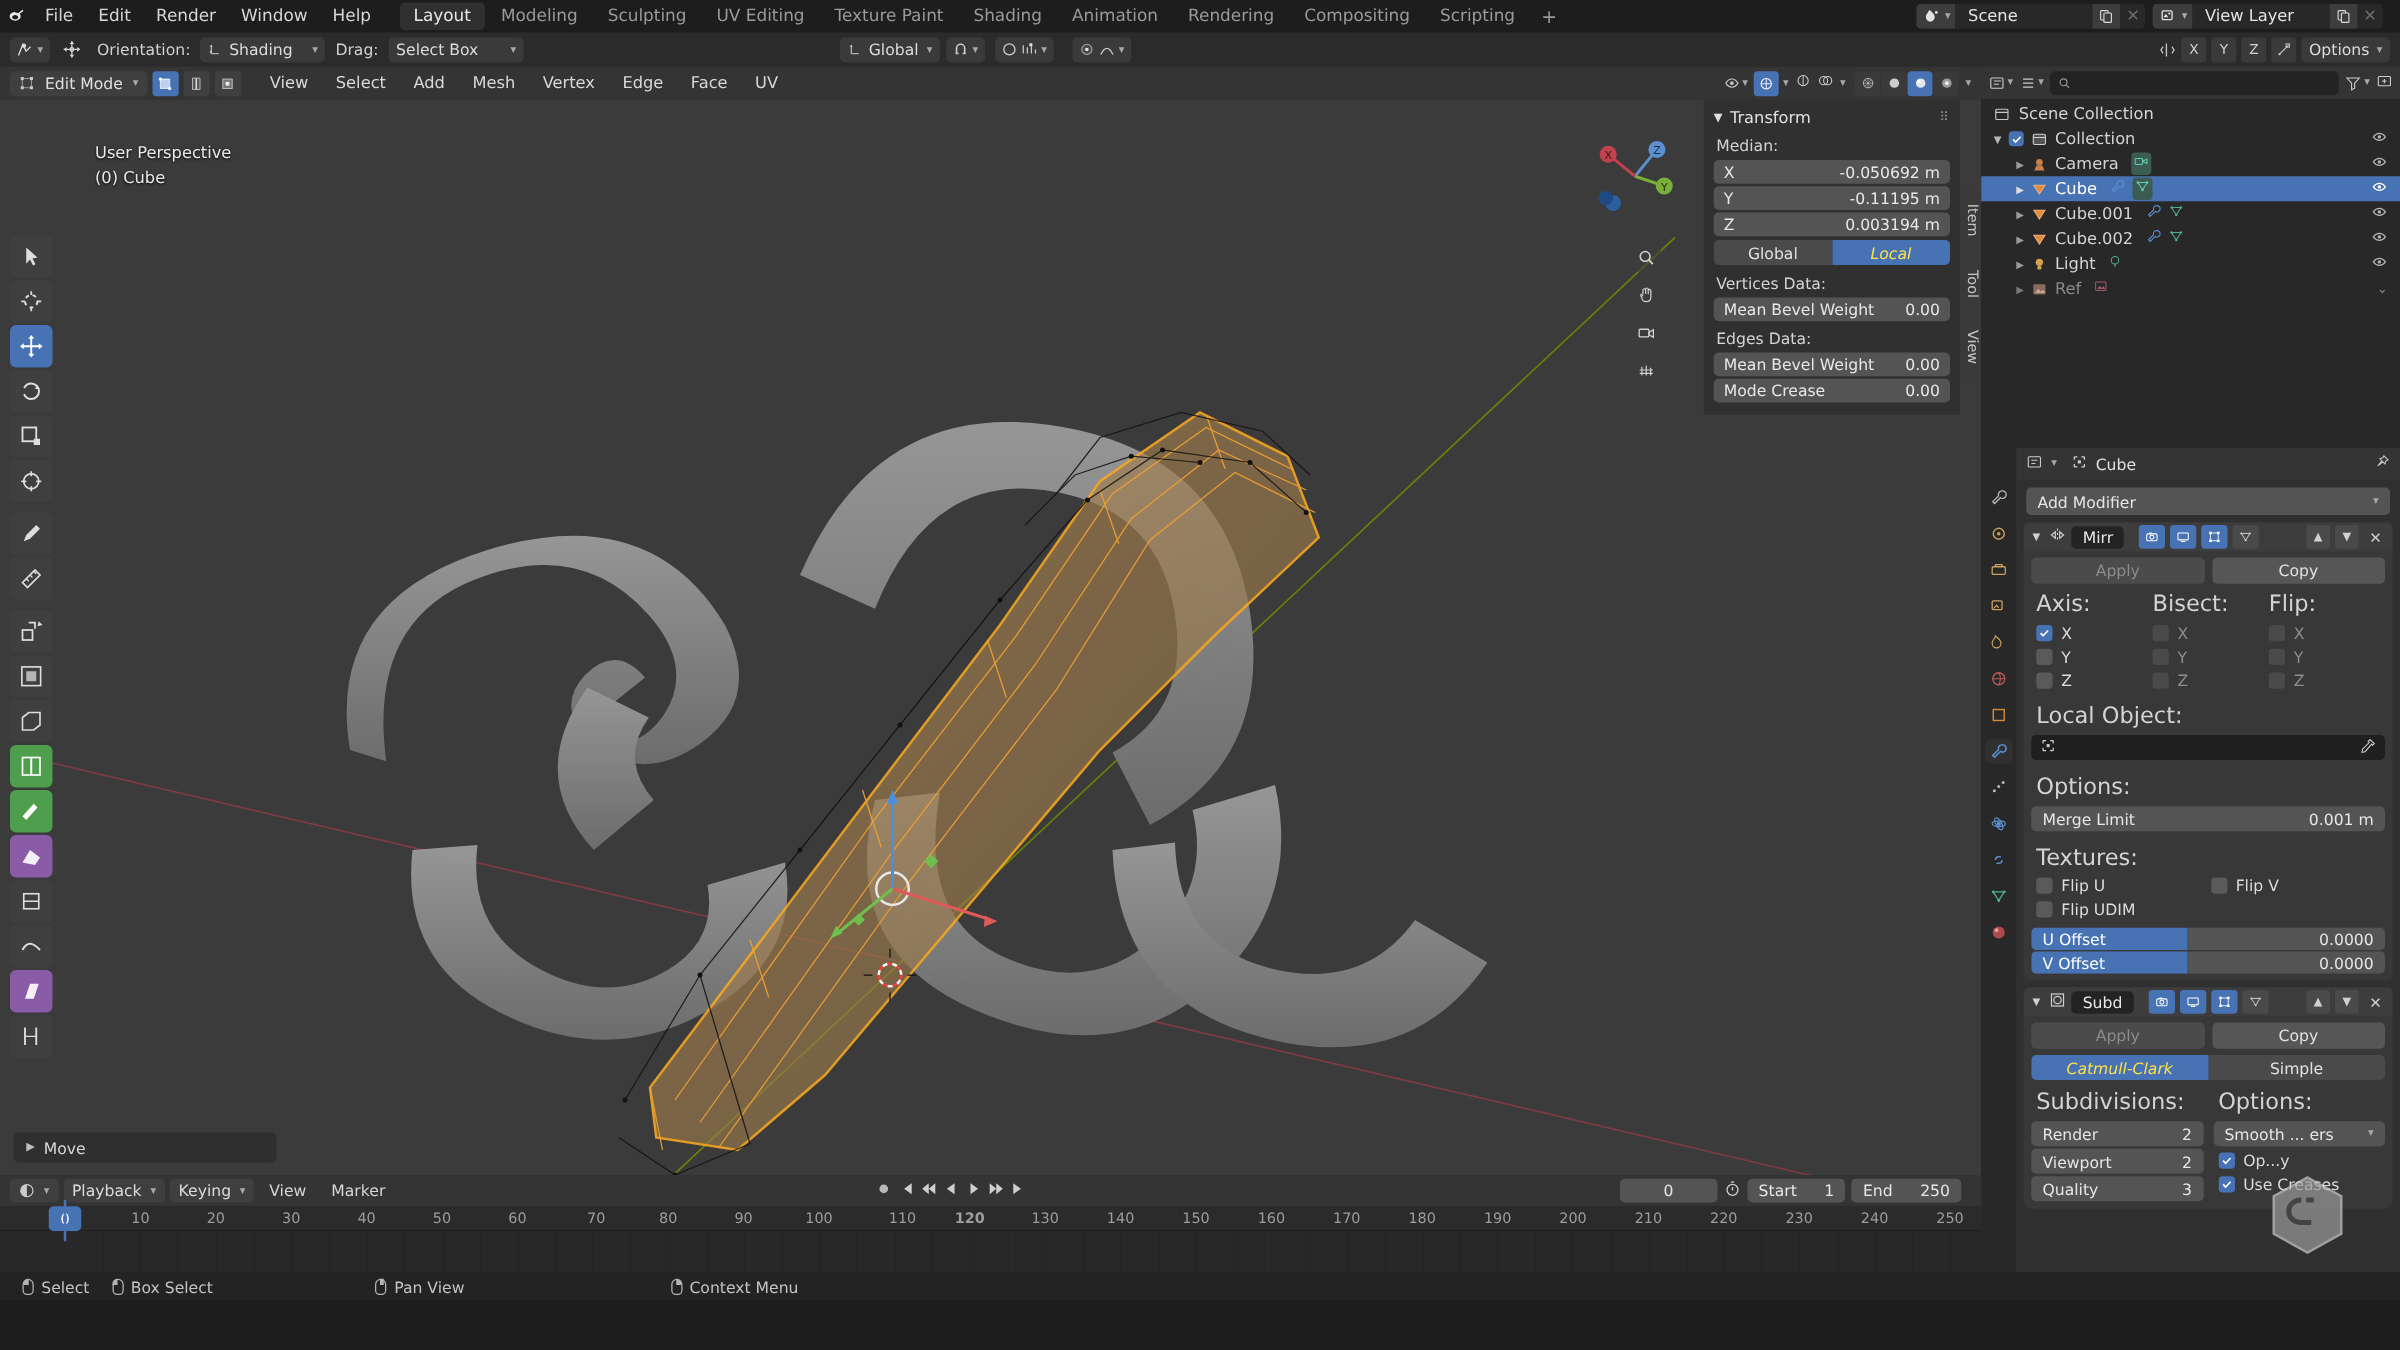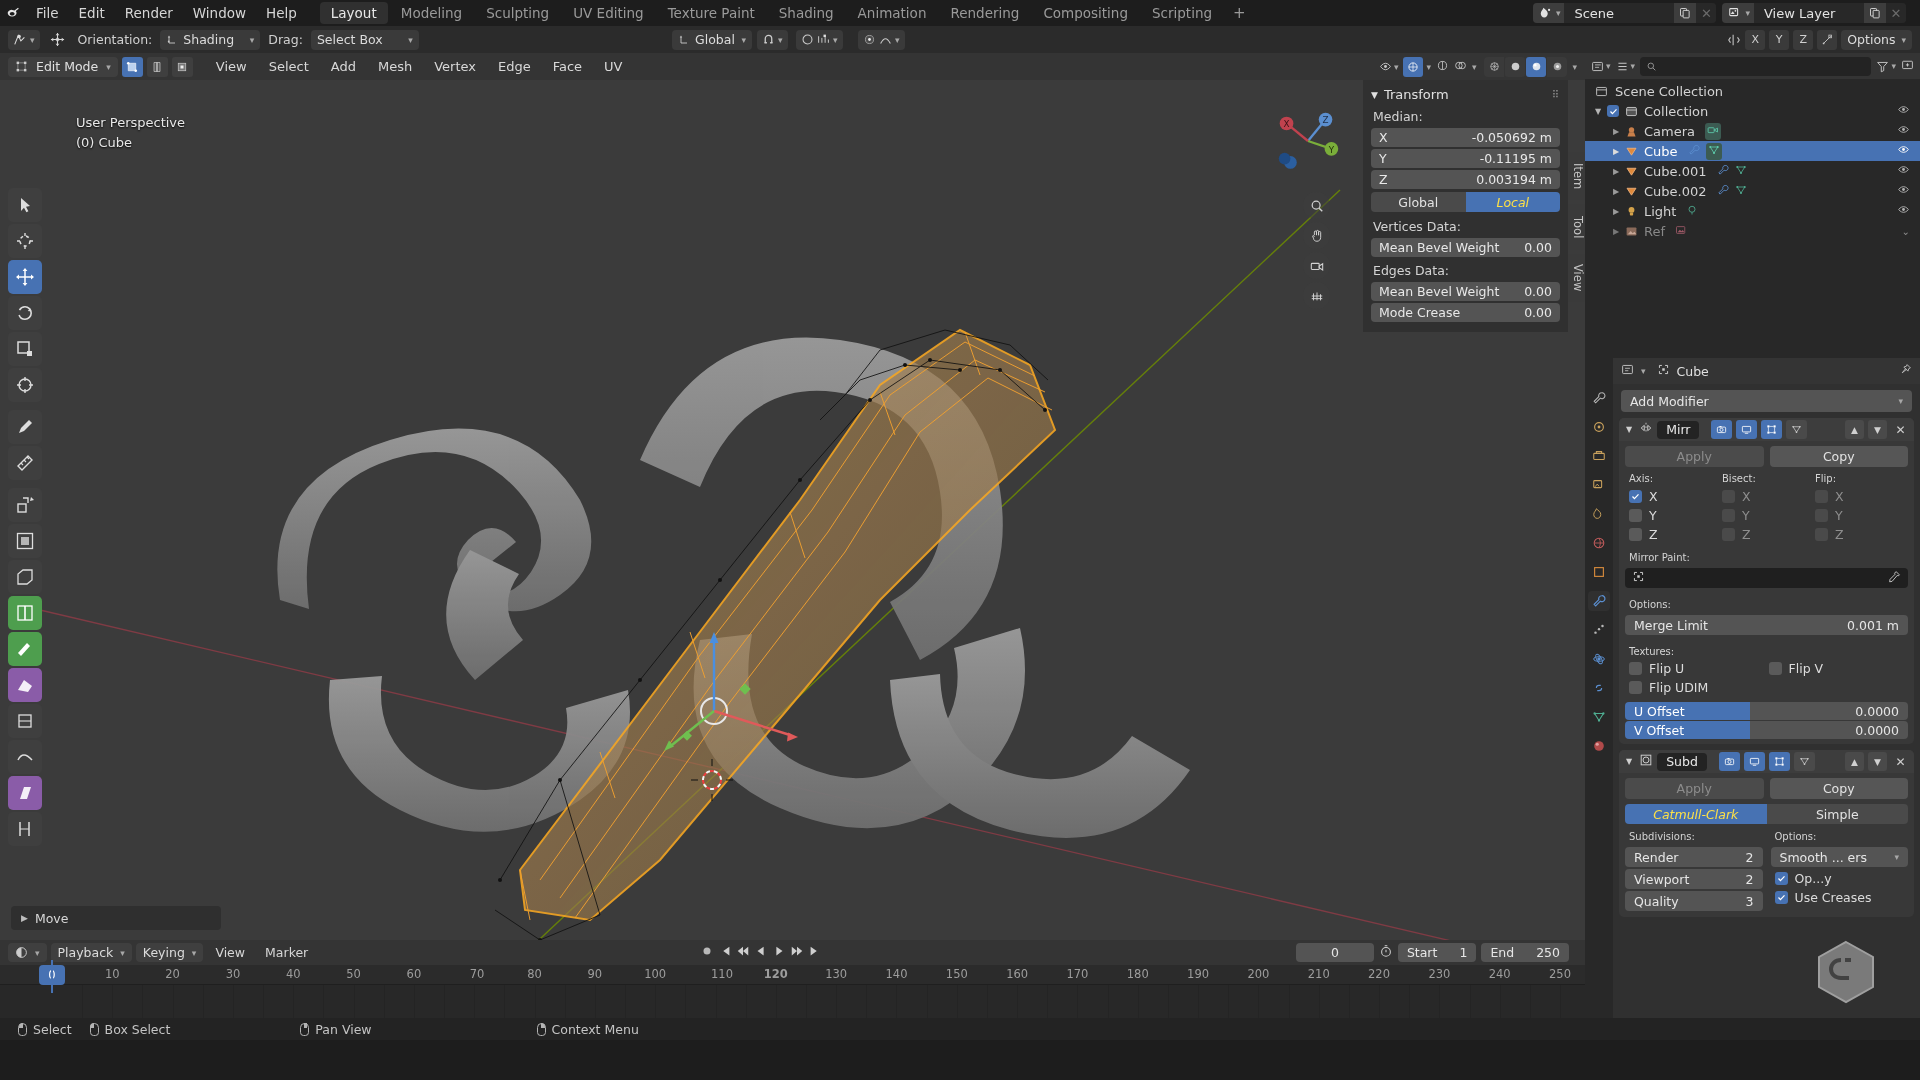--- a/index.html
+++ b/index.html
@@ -80,21 +80,21 @@
   .modhdr{height:23px;display:flex;align-items:center;gap:4px;padding:0 4px;background:#3d3d3d;border-radius:5px 5px 0 0;}
   .modname{background:#232323;border-radius:4px;height:18px;display:flex;align-items:center;padding:0 9px;font-size:12.5px;color:#e8e8e8;}
   .mtog{width:21px;height:19px;border-radius:3px;background:#4772b3;display:flex;align-items:center;justify-content:center;}
   .mtog.off{background:#4a4a4a;}
   .mbtn{width:19px;height:19px;border-radius:3px;background:#4a4a4a;display:flex;align-items:center;justify-content:center;color:#d0d0d0;font-size:9px;}
   .mrow2{display:flex;gap:6px;padding:5px 6px 0 6px;}
   .mpill{flex:1;height:21px;border-radius:4px;background:#565656;display:flex;align-items:center;justify-content:center;font-size:12.5px;color:#e2e2e2;}
   .mpill.dim{color:#8c8c8c;background:#4b4b4b;}
   .cols3{display:flex;padding:6px 6px 0 10px;}
   .cols3>div{flex:1;}
-  .sublbl{font-size:10px;color:#d4d4d4;padding-bottom:3px;}
+  .sublbl{font-size:18px;color:#d4d4d4;padding-bottom:3px;}
   .cbrow{display:flex;align-items:center;gap:7px;height:19px;font-size:12.5px;color:#dcdcdc;}
   .cbrow.dim{color:#8e8e8e;}
   .cb{width:13px;height:13px;border-radius:3px;background:#5a5a5a;display:flex;align-items:center;justify-content:center;}
   .cb.on{background:#4772b3;}
   .cb.dim{background:#4a4a4a;}
   .fieldrow{margin:3px 6px;height:20px;background:#545454;border-radius:4px;display:flex;align-items:center;justify-content:space-between;padding:0 9px;font-size:12.5px;color:#e6e6e6;}
   .fieldsplit{margin:1px 6px;height:18px;border-radius:4px;display:flex;overflow:hidden;font-size:12.5px;}
   .fieldsplit .l{background:#4772b3;color:#fff;display:flex;align-items:center;padding:0 9px;width:44%;}
   .fieldsplit .r{background:#545454;color:#e6e6e6;flex:1;display:flex;align-items:center;justify-content:flex-end;padding:0 9px;}
   .objfield{margin:3px 6px;height:20px;background:#1f1f1f;border-radius:4px;display:flex;align-items:center;justify-content:space-between;padding:0 7px;}
@@ -1017,21 +1017,21 @@
               <span class="cb dim"></span>
               <span>Y</span>
             </div>
           <div class="cbrow dim">
               <span class="cb dim"></span>
               <span>Z</span>
             </div>
         </div>
       </div>
 
-      <div class="sublbl" style="padding:8px 0 2px 10px">Mirror Paint:</div>
+      <div class="sublbl" style="padding:8px 0 2px 10px">Local Object:</div>
       <div class="objfield">
         <span><svg viewBox="0 0 16 16" width="13" height="13">
               <path d="M3 3h3M10 3h3M3 13h3M10 13h3M3 3v3M13 3v3M3 13v-3M13 13v-3" stroke="#d0d0d0" stroke-width="1.2" fill="none"></path>
               <rect x="6.5" y="6.5" width="3" height="3" fill="#d0d0d0"></rect>
             </svg></span>
         <span></span>
         <span><svg viewBox="0 0 16 16" width="13" height="13">
               <path d="M10 2l4 4-1.5 1.5-1-1L5 14l-3 .5.5-3 6.5-6.5-1-1z" fill="none" stroke="#d0d0d0" stroke-width="1.1"></path>
             </svg></span>
       </div>

